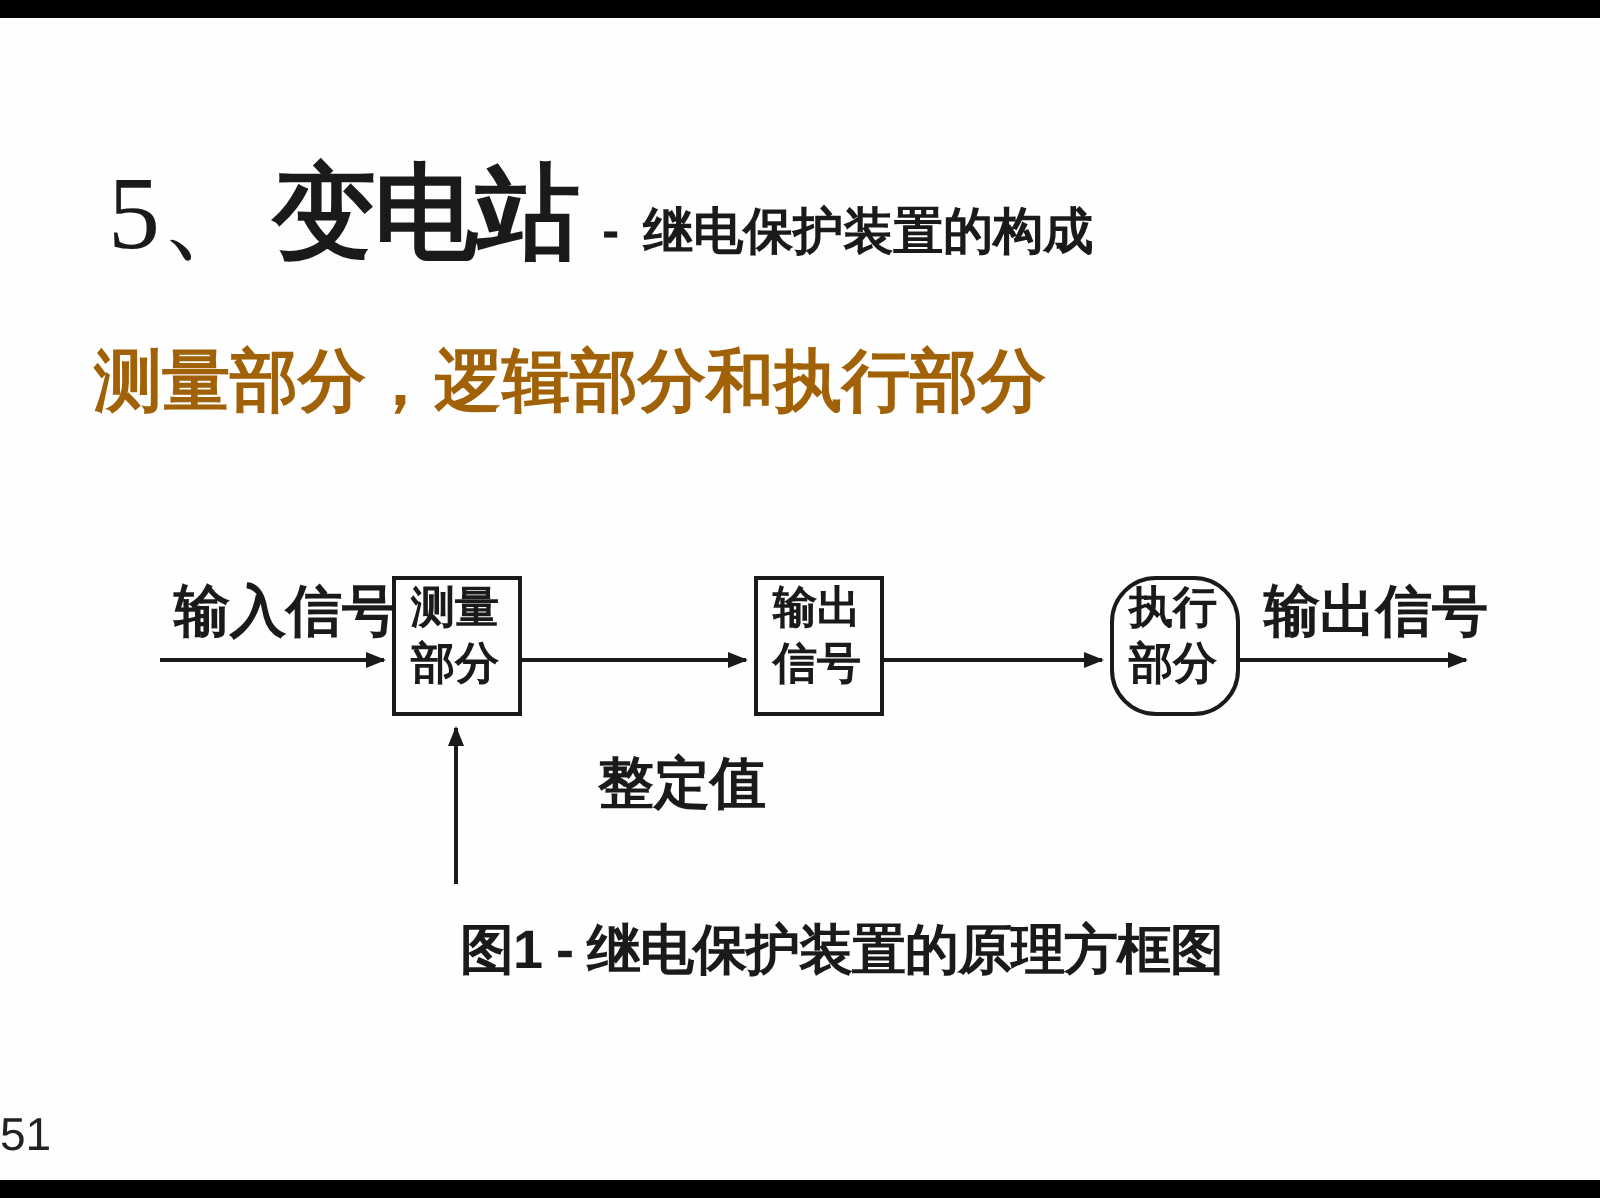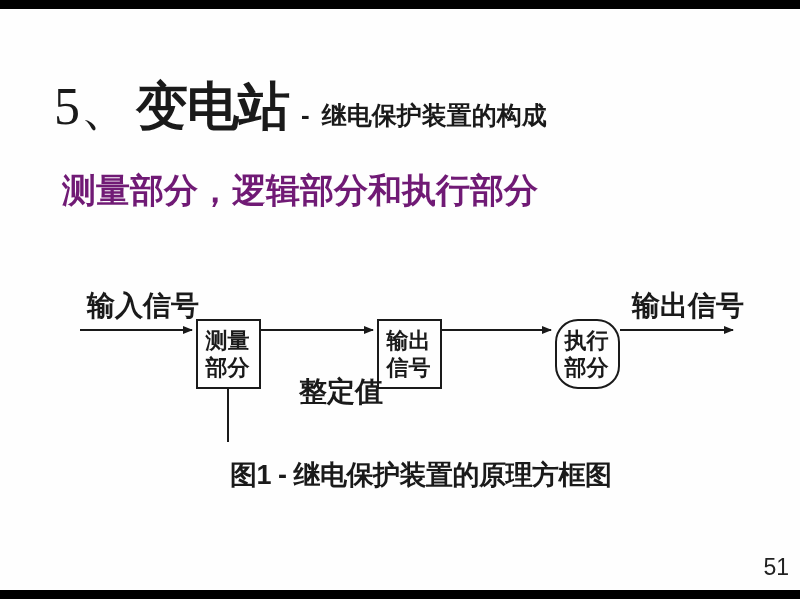--- a/index.html
+++ b/index.html
@@ -42,22 +42,22 @@
     white-space: nowrap;
   }
 
   
   .diagram { position: absolute; inset: 0; }
   .diagram svg { position: absolute; left: 0; top: 0; }
 
   .flow-box {
     position: absolute; top: 288px; width: 65px; height: 70px;
     box-sizing: border-box; border: 2px solid #1a1a1a;
-    display: flex; align-items: center; justify-content: center;
-    text-align: left; background: #fefefe; margin-top: 31px;
+    display: flex; align-items: flex-start; justify-content: center;
+    text-align: left; background: #fefefe;
   }
   .flow-box .box-label {
     font-size: 22px; font-weight: 800; line-height: 1.25;
     width: 46px; word-break: break-all;
   }
   .box-measure { left: 196px; }
   .box-logic   { left: 377px; }
   .box-execute { left: 555px; border-radius: 23px; }
 
   .flow-label {
@@ -71,39 +71,39 @@
   
   .caption {
     position: absolute; left: 230px; top: 457px;
     font-size: 27px; font-weight: 800; letter-spacing: -0.5px;
     white-space: nowrap;
   }
 
   
   .page-num {
     position: absolute; left: 0; top: 554px; width: 789px;
-    text-align: right; font-size: 23px; font-weight: 400;
+    text-align: left; font-size: 23px; font-weight: 400;
     color: #222222;
   }
 </style>
 </head>
 <body>
 
 <div class="slide">
 
   <div class="edge-bar top"></div>
 
   <div class="title-row">
     <span class="t-num">5、</span>
     <span class="t-main">变电站</span>
     <span class="t-dash">-</span>
     <span class="t-sub">继电保护装置的构成</span>
   </div>
 
-  <div class="subtitle" style="color: #701a75; margin-left: 15px;">测量部分，逻辑部分和执行部分</div>
+  <div class="subtitle" style="color: #a16207;">测量部分，逻辑部分和执行部分</div>
 
   <div class="diagram">
 
     <svg width="800" height="599" viewBox="0 0 800 599">
       <defs>
         <marker id="arrow" markerWidth="11" markerHeight="9" refX="9" refY="4" orient="auto" markerUnits="userSpaceOnUse">
           <path d="M0,0 L10,4 L0,8 z" fill="#1a1a1a"></path>
         </marker>
       </defs>
 

